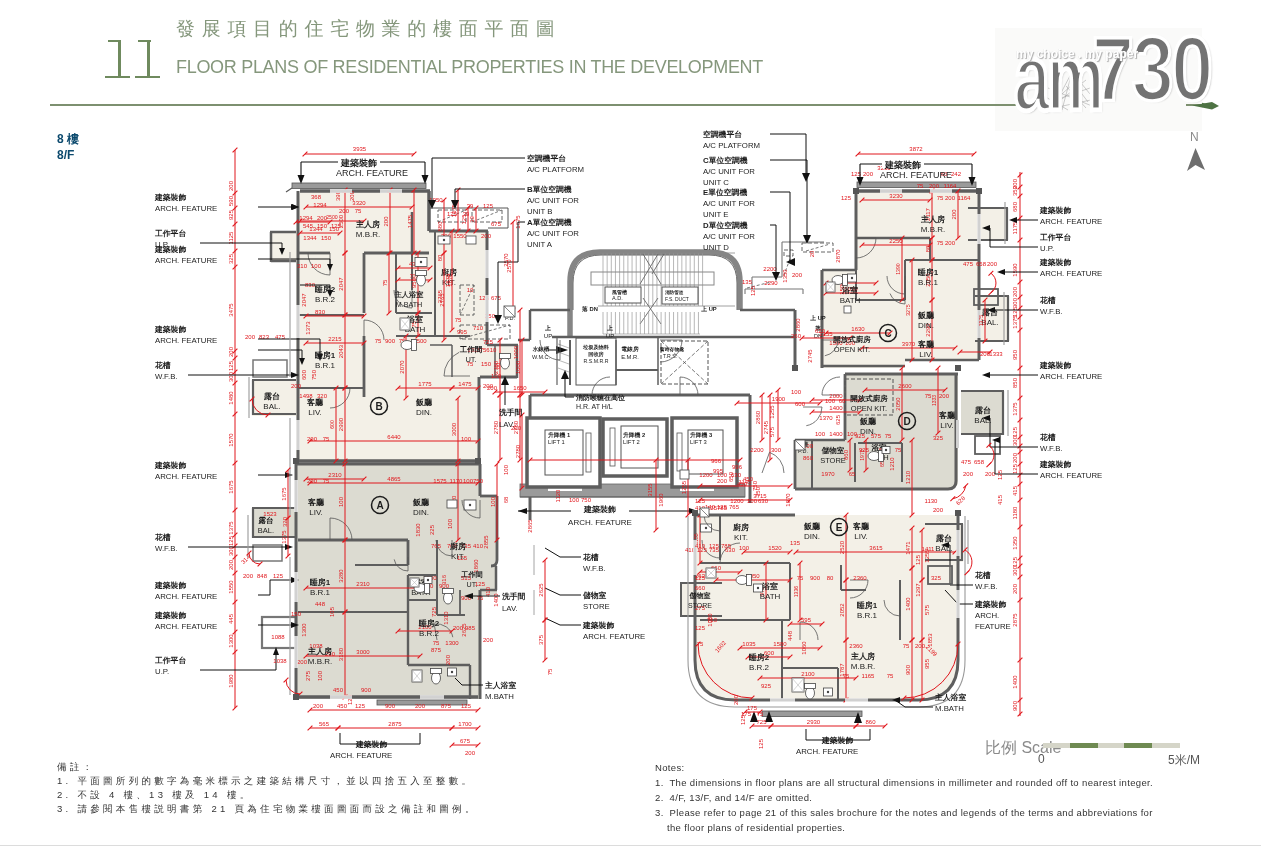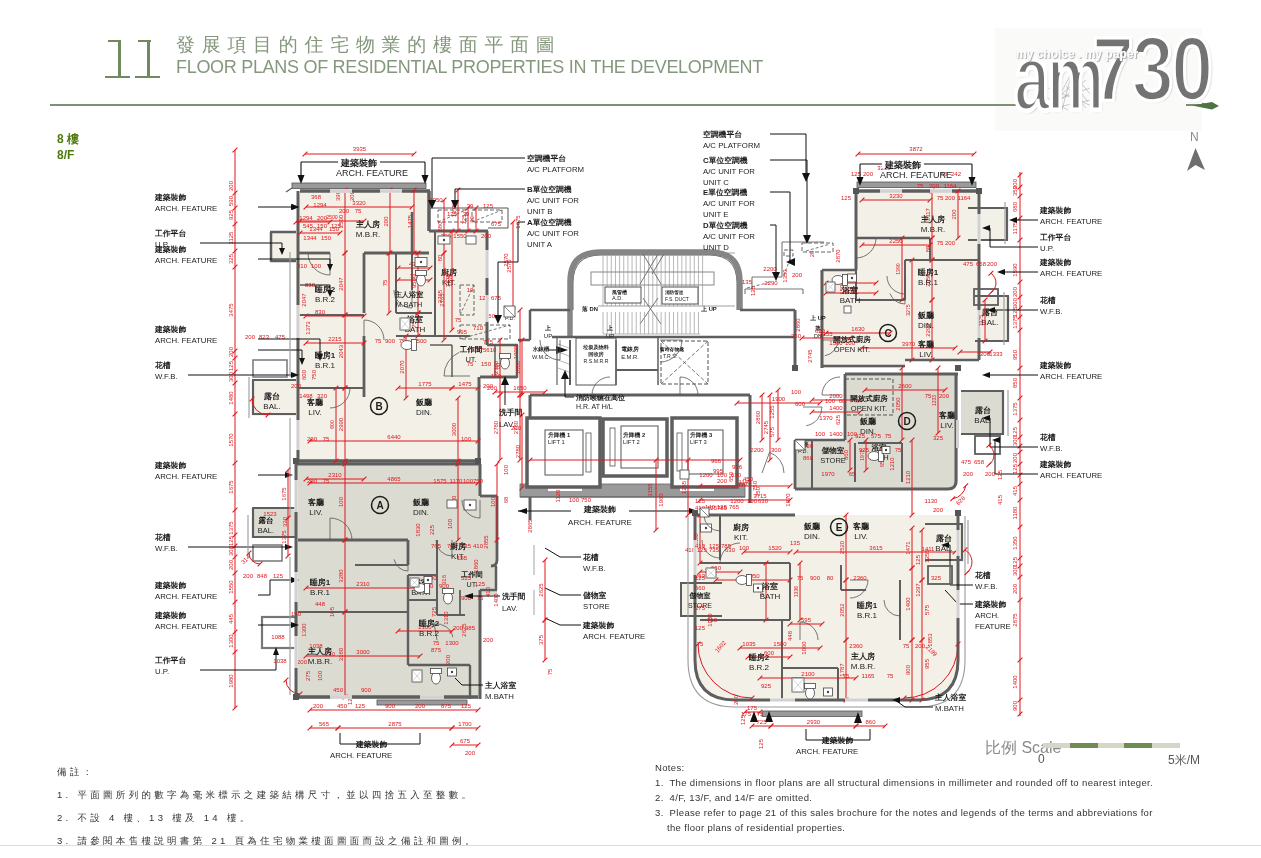--- a/index.html
+++ b/index.html
@@ -6,21 +6,21 @@
 </style></head><body>
 
 <div class="abs" style="left:0;top:0;width:200px;height:100px;">
  <div class="abs" style="left:108px;top:40px;width:13.3px;height:2.2px;background:#6f8a5e"></div>
  <div class="abs" style="left:117.9px;top:40px;width:3.4px;height:36px;background:#6f8a5e"></div>
  <div class="abs" style="left:105px;top:76px;width:25px;height:2.4px;background:#6f8a5e"></div>
  <div class="abs" style="left:137.9px;top:40px;width:13.3px;height:2.2px;background:#6f8a5e"></div>
  <div class="abs" style="left:146.6px;top:40px;width:3.4px;height:36px;background:#6f8a5e"></div>
  <div class="abs" style="left:135px;top:76px;width:25px;height:2.4px;background:#6f8a5e"></div>
 </div>
-<div class="abs" style="left:176px;top:32px;font-size:19px;color:#85977c;letter-spacing:6.7px;">發展項目的住宅物業的樓面平面圖</div>
+<div class="abs" style="left:176px;top:16px;font-size:19px;color:#85977c;letter-spacing:6.7px;">發展項目的住宅物業的樓面平面圖</div>
 <div class="abs" style="left:176px;top:57px;font-size:18px;color:#85977c;letter-spacing:-0.3px;">FLOOR PLANS OF RESIDENTIAL PROPERTIES IN THE DEVELOPMENT</div>
 <div class="abs" style="left:50px;top:104px;width:966px;height:1.5px;background:#7d9070;z-index:5;"></div>
 <div class="abs" style="left:1186px;top:104px;width:24px;height:1.5px;background:#7d9070;z-index:5;"></div>
 <div class="abs" style="left:1196px;top:100.7px;width:0;height:0;border-left:14px solid #567d4a;border-top:4px solid transparent;border-bottom:4px solid transparent;"></div>
 
 <div class="abs" style="left:995px;top:28px;width:207px;height:103px;background:#fafaf9;z-index:4;"></div>
 <div class="abs" style="left:1000px;top:30px;width:261px;height:90px;z-index:6;">
  <svg class="abs" style="left:42px;top:38px;" width="60" height="44">
   <g stroke="#9a9a9a" stroke-width="0.5" fill="none">
   <path d="M2 42 L40 8 M6 42 L44 12 M2 36 L48 20 M10 42 L30 4 M30 4 L48 26 M28 10 L46 34 M24 18 L44 40 M2 28 L26 42 M30 4 L20 42 M36 6 L32 42 M2 42 L58 30 M6 20 L50 38"></path>
@@ -29,21 +29,21 @@
  <div class="abs" style="left:8px;top:-26px;width:240px;height:140px;font-weight:bold;color:#737373;text-shadow:2px 2px 2px #a8a8a8, -1px -1px 1px #e8e8e8, 1px -1px 1px #d5d5d5, -1px 1px 1px #d5d5d5;">
    <span class="abs" style="left:6px;top:19px;font-size:95px;letter-spacing:-5px;transform:scale(0.683,1.0);transform-origin:0 100%;-webkit-text-stroke:5px #fff;">am</span>
    <span class="abs" style="left:84px;top:4px;font-size:98px;letter-spacing:-3px;transform:scale(0.77,0.93);transform-origin:0 100%;-webkit-text-stroke:4px #fff;">730</span>
  </div>
  <div class="abs" style="left:16px;top:17px;font-size:12px;font-weight:bold;color:#fff;letter-spacing:0px;text-shadow:1px 1px 1px #aaaaaa, -0.5px -0.5px 0.5px #e8e8e8;">my choice . my paper</div>
  <svg class="abs" style="left:192px;top:72px;" width="30" height="10">
       <polygon points="0,3.5 20,0 27,4 20,7.5" fill="#4e7344"></polygon>
     </svg>
 </div>
 
-<div class="abs" style="left:57px;top:131px;font-size:12px;color:#4d7c0f;font-weight:bold;">8 樓<br>8/F</div>
+<div class="abs" style="left:57px;top:131px;font-size:12px;color:#0c4a6e;font-weight:bold;">8 樓<br>8/F</div>
 
 <div class="abs" style="left:1190px;top:130px;font-size:12px;color:#8a8a8a;">N</div>
 <svg class="abs" style="left:1185px;top:146px" width="24" height="28">
     <polygon points="10.5,2 2,25 10.5,19 20,24" fill="#6e6e6e"></polygon>
   </svg>
 
 <div class="abs" style="left:0;top:0;"><svg width="1261" height="858" viewBox="0 0 1261 858" font-family="'Liberation Sans', sans-serif">
       <polygon points="300,190 430,190 430,231 488,231 488,345 518,345 518,378 480,378 480,461 296,461 296,262 270,262 270,232 296,232" fill="#f3f0e7" stroke="none" stroke-width="1"></polygon>
 <rect x="252" y="379" width="46" height="37" fill="#f3f0e7" stroke="none" stroke-width="1"></rect>
 <polygon points="296,464 480,464 480,496 497,496 497,595 480,595 480,699 296,699" fill="#dcdbd1" stroke="none" stroke-width="1"></polygon>
@@ -1626,21 +1626,21 @@
 <rect x="475" y="458" width="6" height="6" fill="#555" stroke="none" stroke-width="1"></rect>
 <rect x="293" y="694" width="6" height="6" fill="#555" stroke="none" stroke-width="1"></rect>
 <rect x="853" y="188" width="6" height="6" fill="#555" stroke="none" stroke-width="1"></rect>
 <rect x="976" y="188" width="6" height="6" fill="#555" stroke="none" stroke-width="1"></rect>
 <rect x="955" y="510" width="6" height="6" fill="#555" stroke="none" stroke-width="1"></rect>
 <rect x="692" y="510" width="6" height="6" fill="#555" stroke="none" stroke-width="1"></rect>
 <rect x="792" y="365" width="6" height="6" fill="#555" stroke="none" stroke-width="1"></rect>
 <rect x="955" y="365" width="6" height="6" fill="#555" stroke="none" stroke-width="1"></rect>
     </svg></div>
 
-<div class="abs" style="left:57px;top:760px;font-size:9.5px;color:#333;line-height:23px;letter-spacing:3.3px;">備註：<br>1. 平面圖所列的數字為毫米標示之建築結構尺寸，並以四捨五入至整數。<br>2. 不設 4 樓、13 樓及 14 樓。<br>3. 請參閱本售樓説明書第 21 頁為住宅物業樓面圖面而設之備註和圖例。</div>
+<div class="abs" style="left:57px;top:760px;font-size:9.5px;color:#333;line-height:14px;letter-spacing:3.3px;">備註：<br>1. 平面圖所列的數字為毫米標示之建築結構尺寸，並以四捨五入至整數。<br>2. 不設 4 樓、13 樓及 14 樓。<br>3. 請參閱本售樓説明書第 21 頁為住宅物業樓面圖面而設之備註和圖例。</div>
 <div class="abs" style="left:655px;top:760px;font-size:9.5px;color:#333;line-height:15px;letter-spacing:0.35px;">Notes:<br>1.&nbsp; The dimensions in floor plans are all structural dimensions in millimeter and rounded off to nearest integer.<br>2.&nbsp; 4/F, 13/F, and 14/F are omitted.<br>3.&nbsp; Please refer to page 21 of this sales brochure for the notes and legends of the terms and abbreviations for<br>&nbsp;&nbsp;&nbsp;&nbsp;the floor plans of residential properties.</div>
 
 <div class="abs" style="left:985px;top:738px;font-size:16px;color:#8a8a8a;">比例 Scale</div>
 <div class="abs" style="left:1043px;top:743px;width:137px;height:5px;background:#d5d5c8;"></div>
 <div class="abs" style="left:1070px;top:743px;width:28px;height:5px;background:#6f8a52;"></div>
 <div class="abs" style="left:1124px;top:743px;width:28px;height:5px;background:#6f8a52;"></div>
 <div class="abs" style="left:1038px;top:752px;font-size:12px;color:#555;">0</div>
 <div class="abs" style="left:1168px;top:752px;font-size:12px;color:#555;">5米/M</div>
 <div class="abs" style="left:0;top:845px;width:1261px;height:1px;background:#dcdcdc;"></div>
 </body></html>

